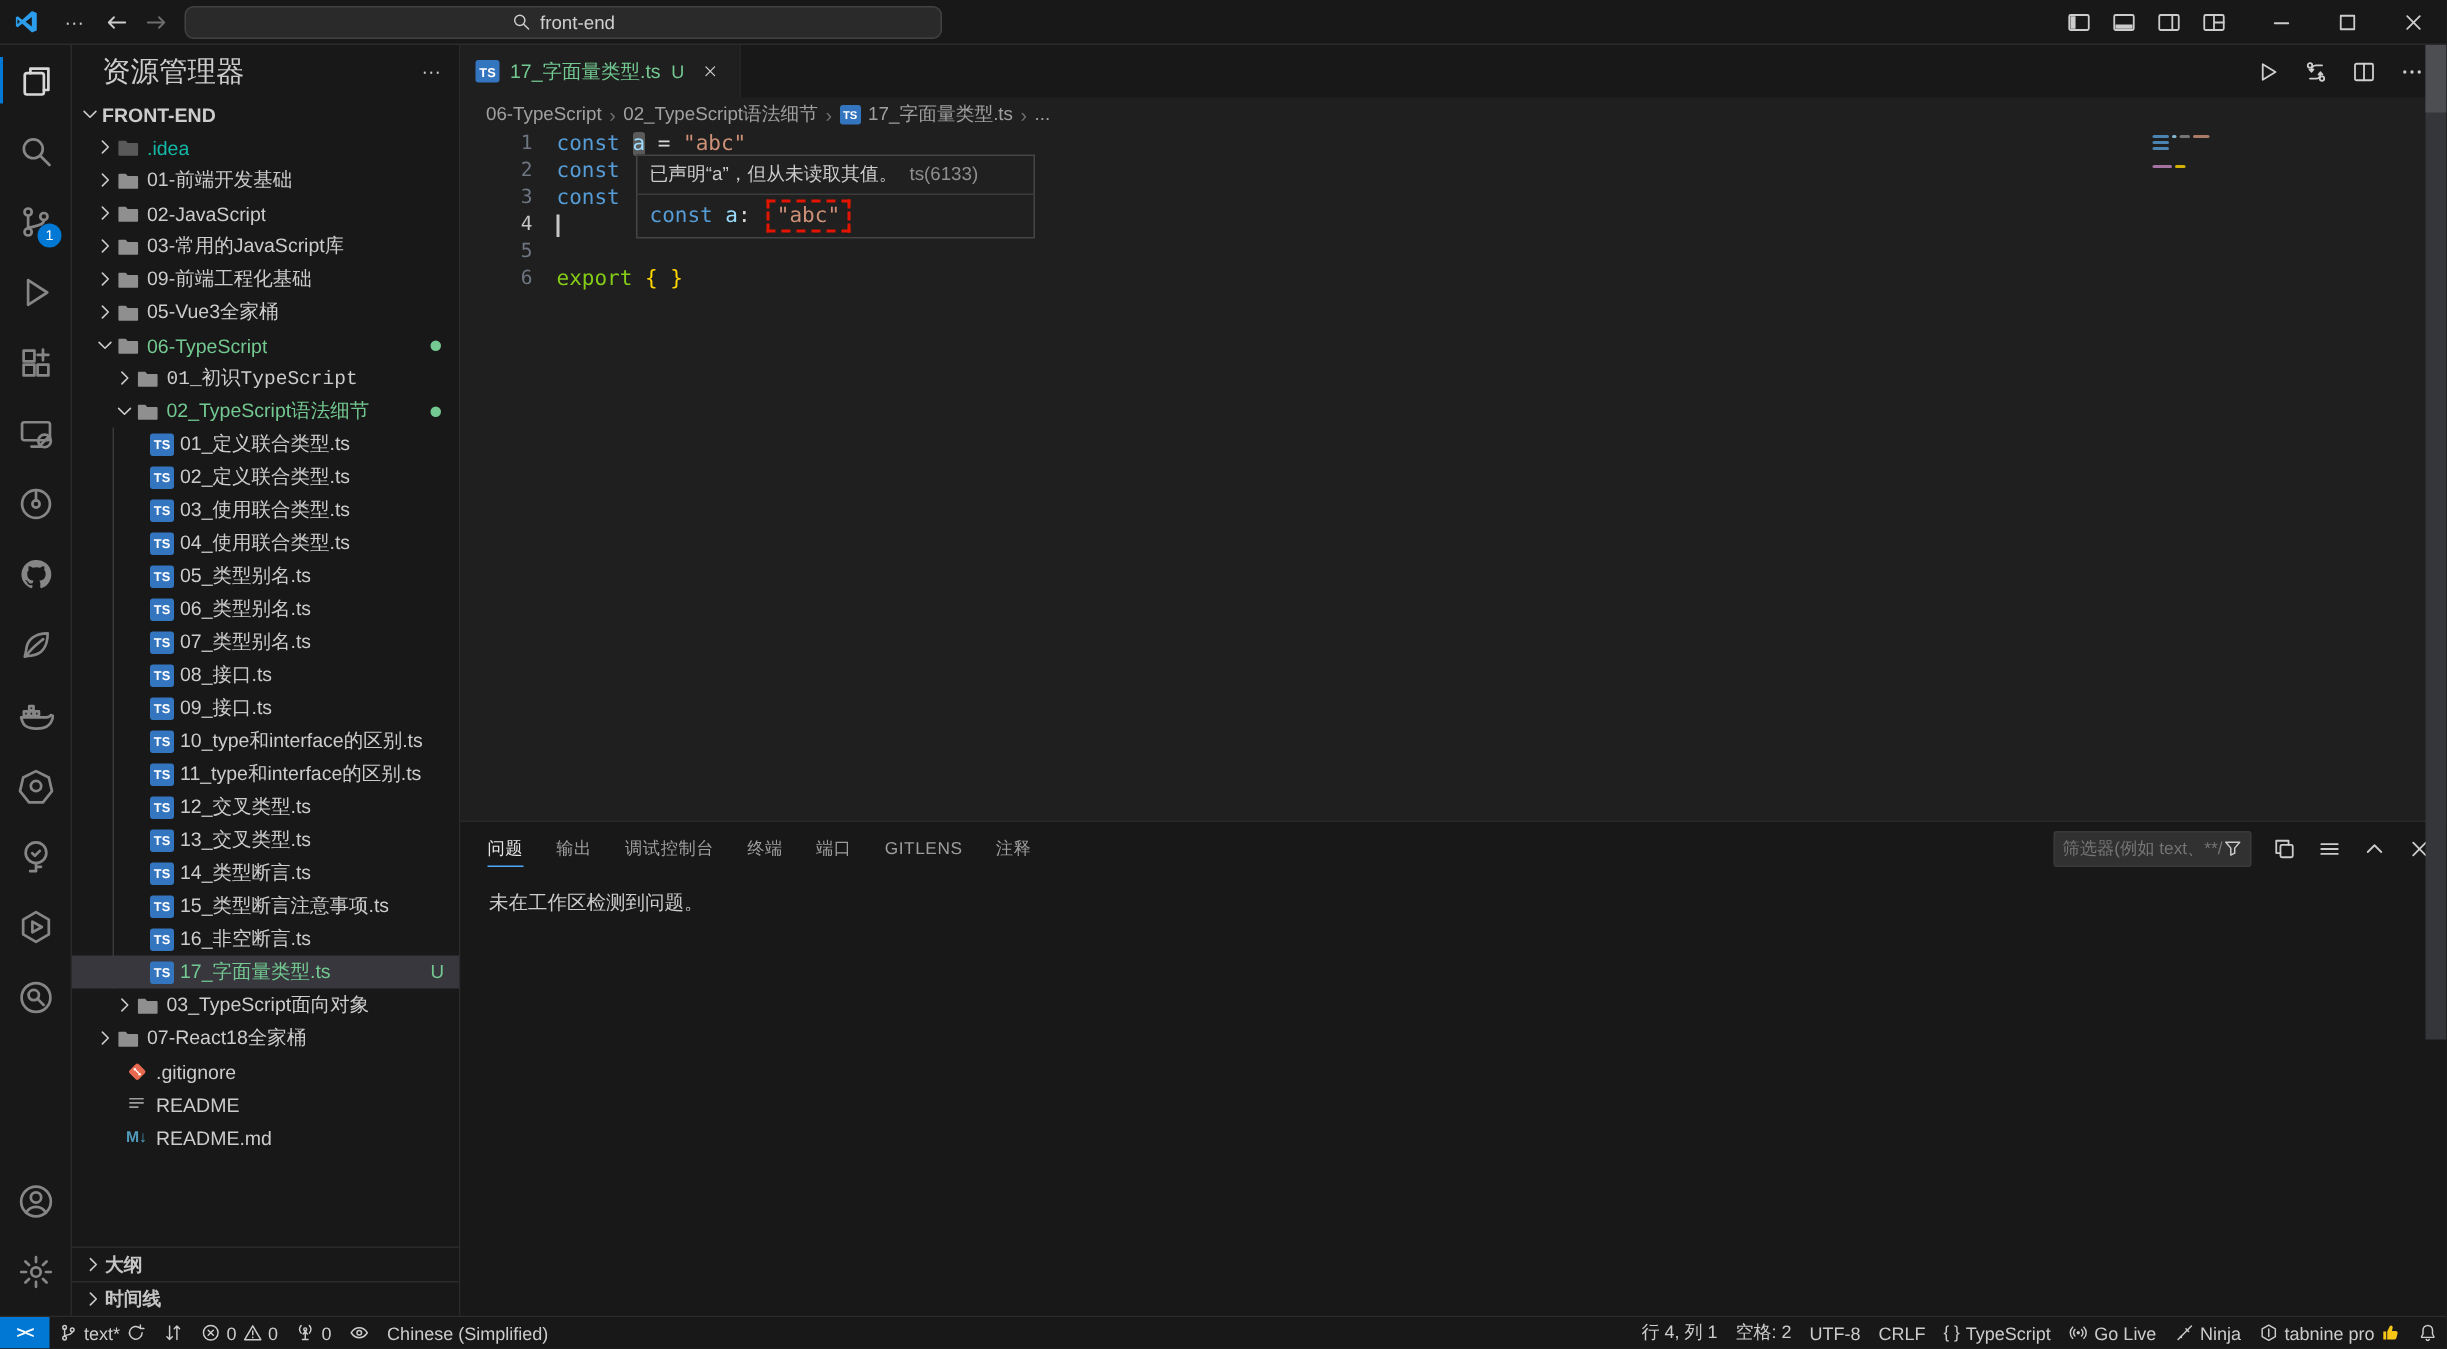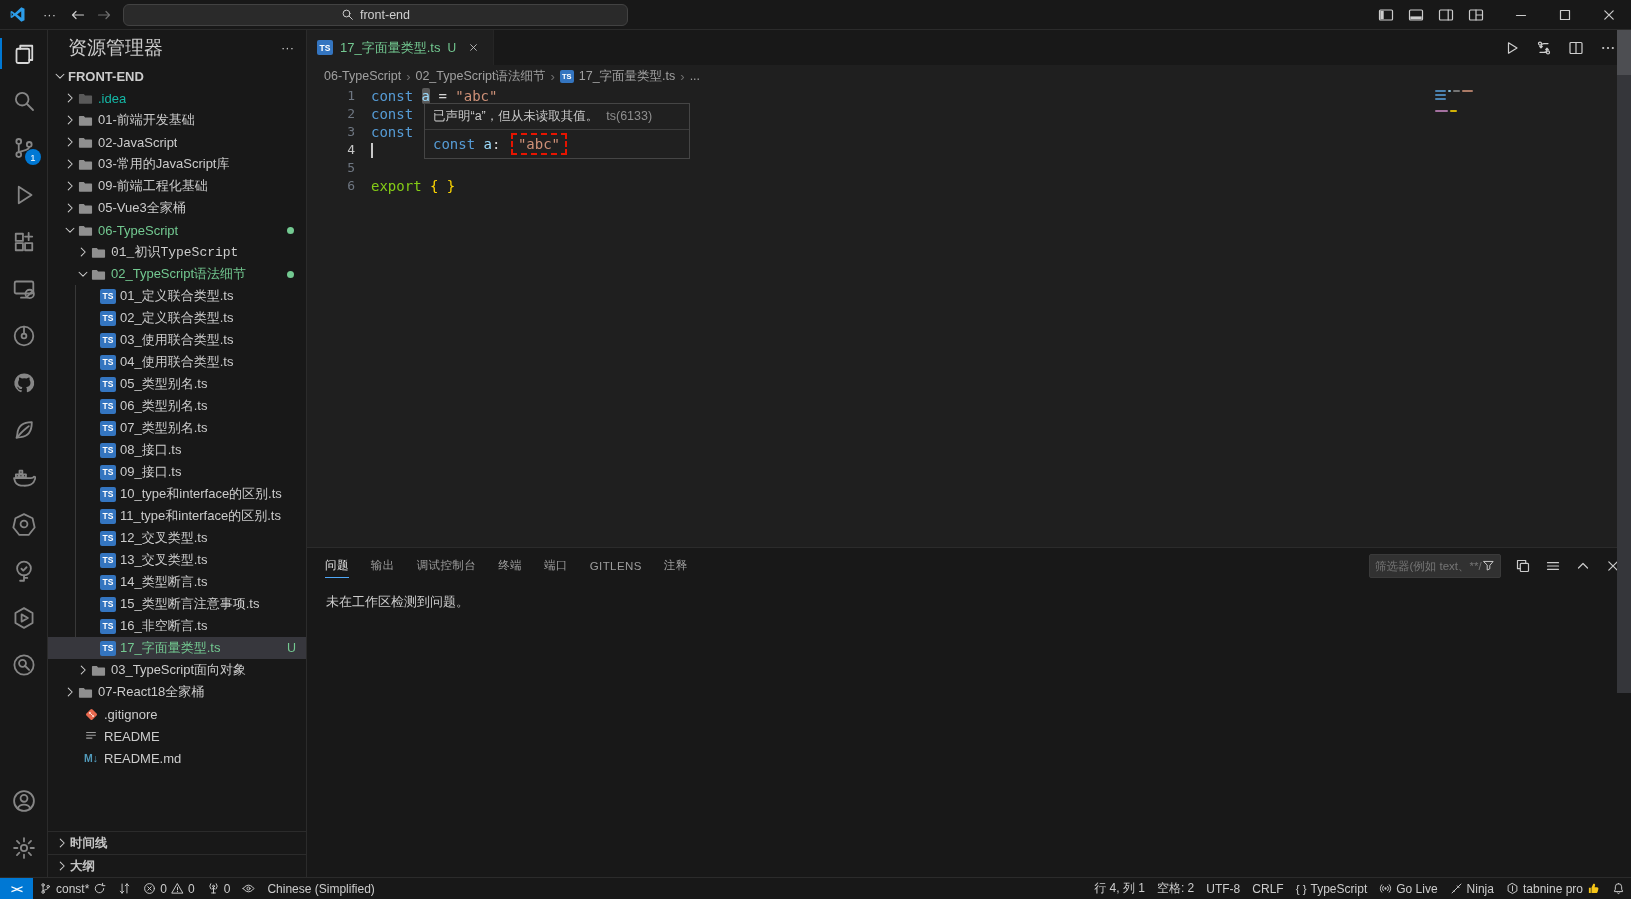--- a/index.html
+++ b/index.html
@@ -674,29 +674,29 @@
           </span>
           <span class="tlabel">README.md</span>
         </div>
       </div>
     <div class="side-sec">
       <span class="twisty icon">
           <svg viewBox="0 0 16 16" fill="none" stroke="currentColor" stroke-width="1.2" stroke-linecap="round" stroke-linejoin="round">
             <path d="M6 3.5L10.5 8 6 12.5"></path>
           </svg>
         </span>
-      <span>时间线</span>
+      <span>大纲</span>
     </div>
     <div class="side-sec">
       <span class="twisty icon">
           <svg viewBox="0 0 16 16" fill="none" stroke="currentColor" stroke-width="1.2" stroke-linecap="round" stroke-linejoin="round">
             <path d="M6 3.5L10.5 8 6 12.5"></path>
           </svg>
         </span>
-      <span>大纲</span>
+      <span>时间线</span>
     </div>
   </div>
 
   <div class="editor-col">
     <div class="tabbar">
       <div class="tab">
         <span class="ts-badge">TS</span>
         <span class="title">17_字面量类型.ts</span>
         <span class="dirty">U</span>
         <span class="icon tab-close">
@@ -853,21 +853,21 @@
       </div>
       <div class="sb-item">
         <span class="icon">
           <svg viewBox="0 0 16 16" fill="none" stroke="currentColor" stroke-width="1.2" stroke-linecap="round" stroke-linejoin="round">
             <circle cx="5" cy="3.6" r="1.5"></circle>
             <circle cx="5" cy="12.4" r="1.5"></circle>
             <circle cx="11.3" cy="5.6" r="1.5"></circle>
             <path d="M5 5.1v5.8M11.3 7.1c0 2.4-3.8 2.3-6.3 3.4"></path>
           </svg>
         </span>
-        <span>const*</span>
+        <span>text*</span>
         <span class="icon">
           <svg viewBox="0 0 16 16" fill="none" stroke="currentColor" stroke-width="1.2" stroke-linecap="round" stroke-linejoin="round">
             <path d="M13.2 8A5.2 5.2 0 1 1 11.6 4.3M11.8 1.6v2.9h2.9"></path>
           </svg>
         </span>
       </div>
       <div class="sb-item">
         <span class="icon">
           <svg viewBox="0 0 16 16" fill="none" stroke="currentColor" stroke-width="1.2" stroke-linecap="round" stroke-linejoin="round">
             <path d="M5 2.5v11M5 13.5l-2.2-2.2M5 13.5l2.2-2.2M11 13.5v-11M11 2.5L8.8 4.7M11 2.5l2.2 2.2"></path>

